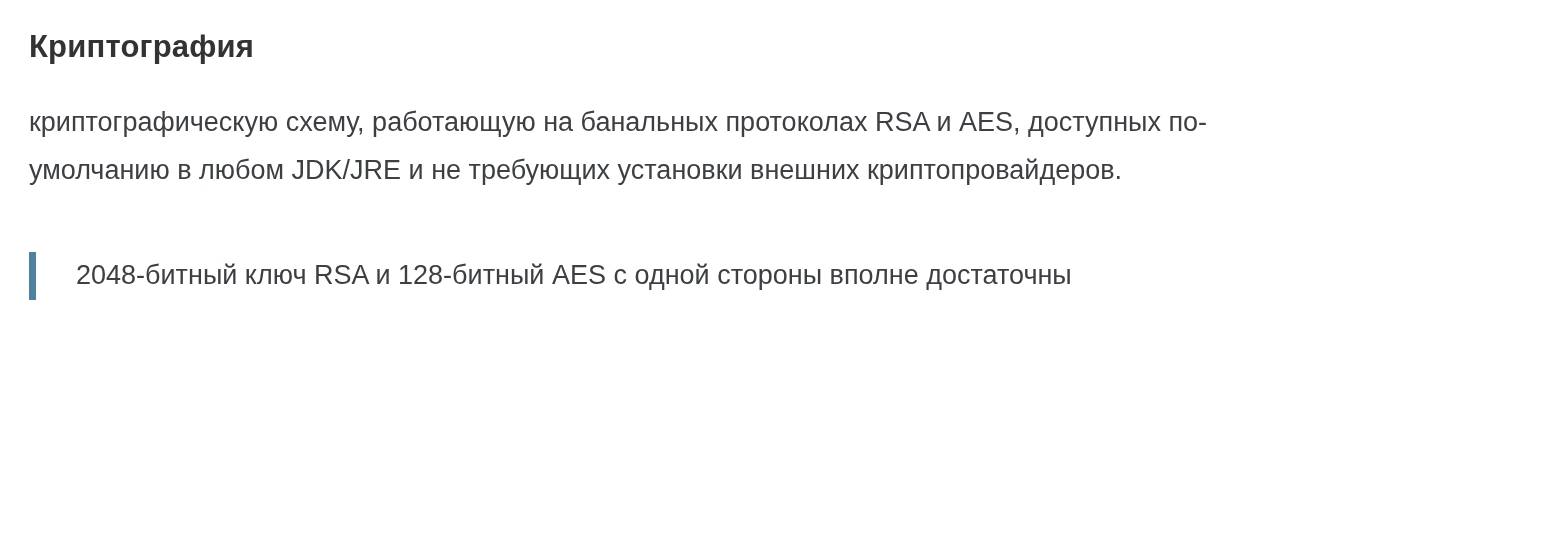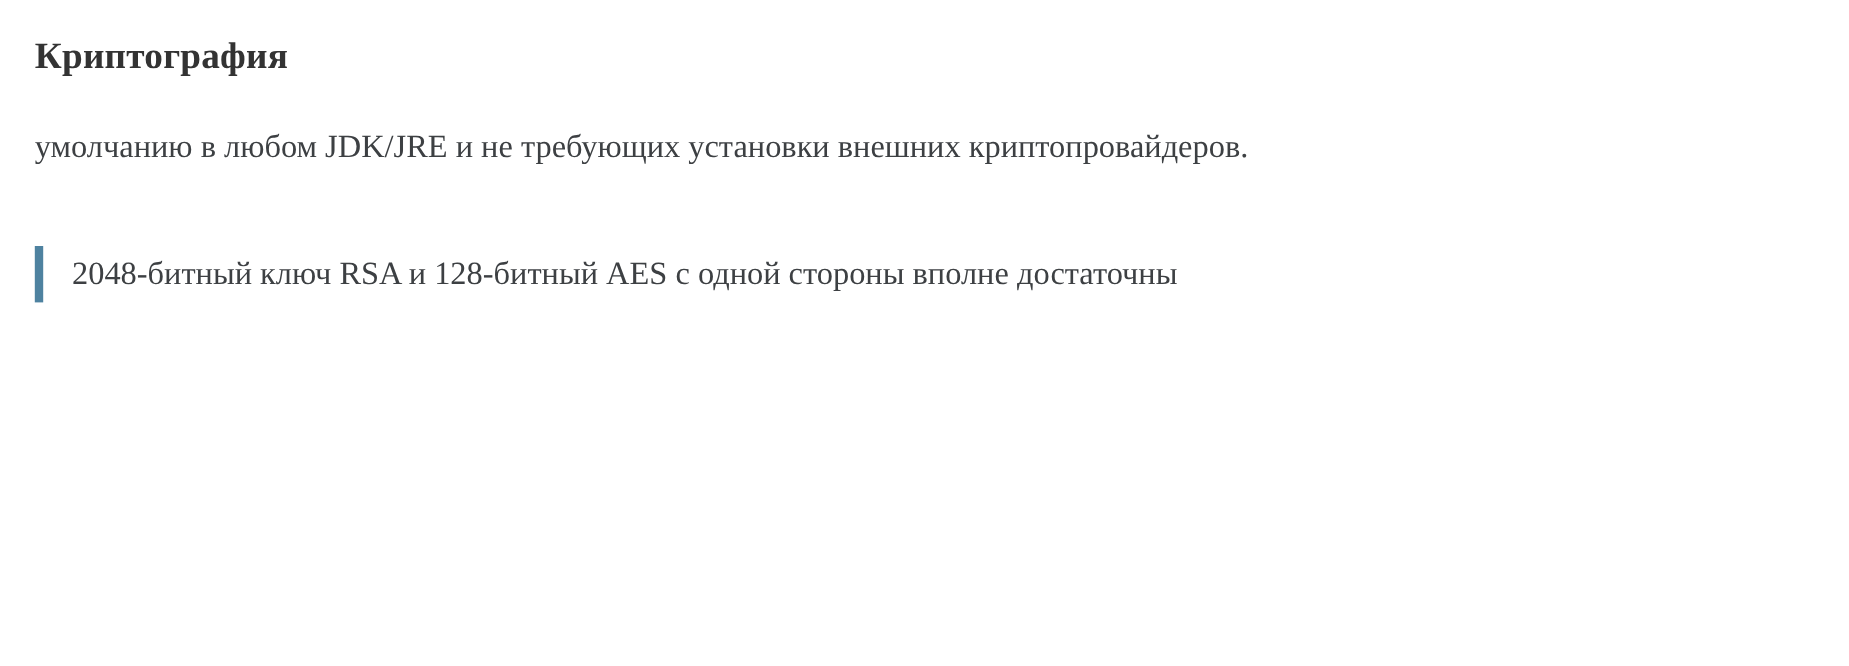--- a/index.html
+++ b/index.html
@@ -8,21 +8,20 @@
     width: 1541px;
     height: 555px;
     background: #ffffff;
     overflow: hidden;
     font-family: "Liberation Sans", "DejaVu Sans", sans-serif;
   }
 
   .article {
     padding: 28px 30px 0 29px;
     width: 1249px;
-    font-family: Liberation Serif, serif;
   }
 
   .page-title {
     font-size: 31px;
     font-weight: 700;
     color: #333333;
     letter-spacing: 0.2px;
     line-height: 1.2;
   }
 
@@ -34,34 +33,35 @@
   }
 
   .text-line {
     display: block;
     white-space: nowrap;
   }
 
   .quote-block {
     margin-top: 58px;
     border-left: 7px solid var(--quote-accent, #4e82a0);
-    padding-left: 24px;
+    padding-left: 40px;
     font-size: 27px;
     color: #3d4043;
     line-height: 47.5px;
   }
 </style>
 </head>
 <body>
 
 <div class="article">
 
   <h1 class="page-title">Криптография</h1>
 
   <p class="intro-paragraph">
+    <span class="text-line">криптографическую схему, работающую на банальных протоколах RSA и AES, доступных по-</span>
     <span class="text-line">умолчанию в любом JDK/JRE и не требующих установки внешних криптопровайдеров.</span>
   </p>
 
   <blockquote class="quote-block">
     <span class="text-line">2048-битный ключ RSA и 128-битный AES с одной стороны вполне достаточны</span>
   </blockquote>
 
 </div>
 
 </body></html>

